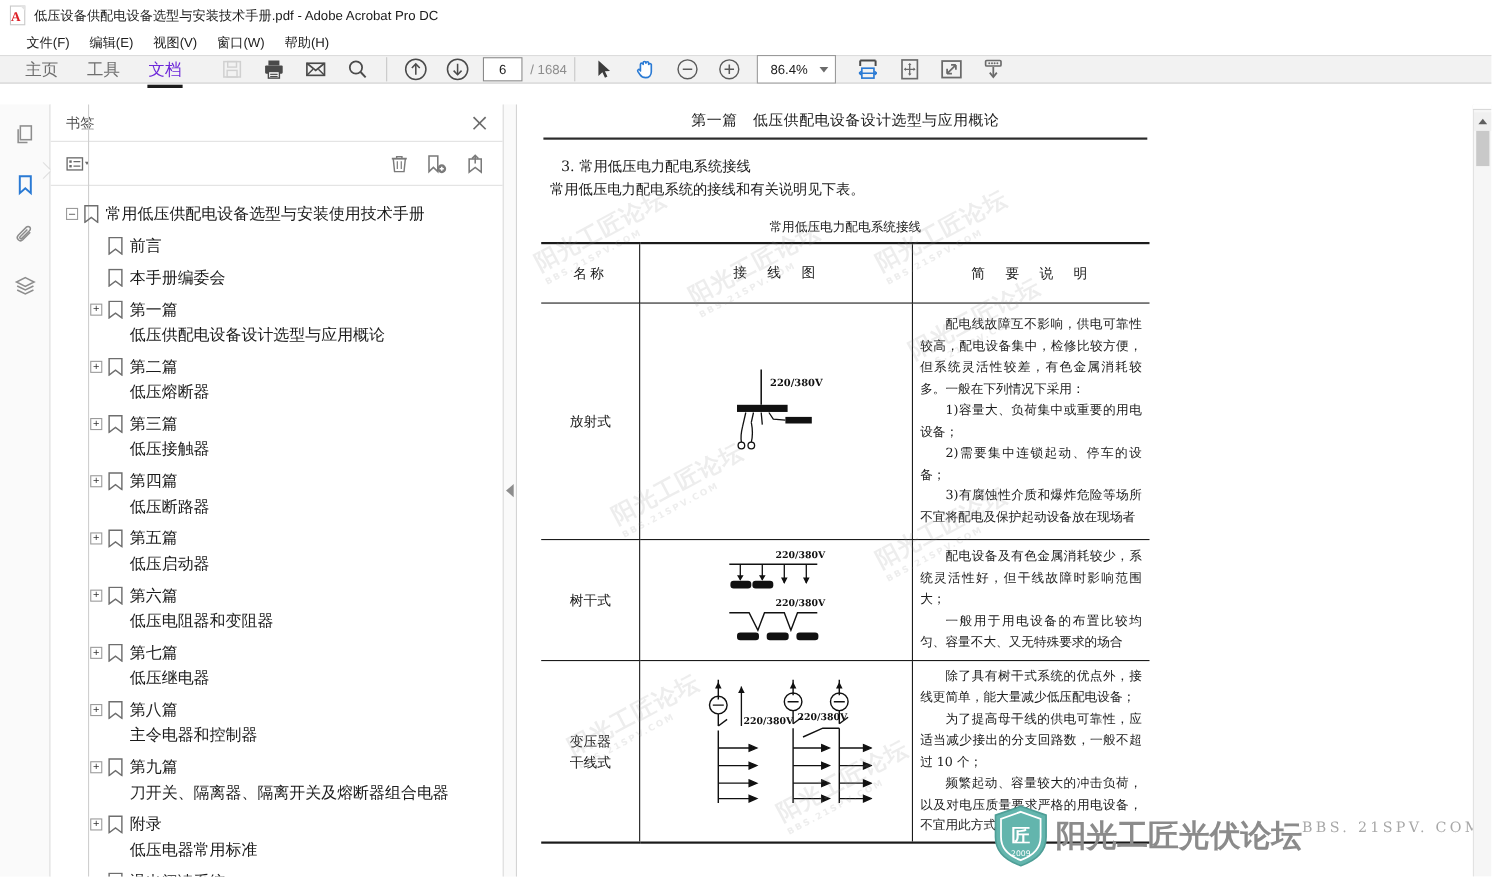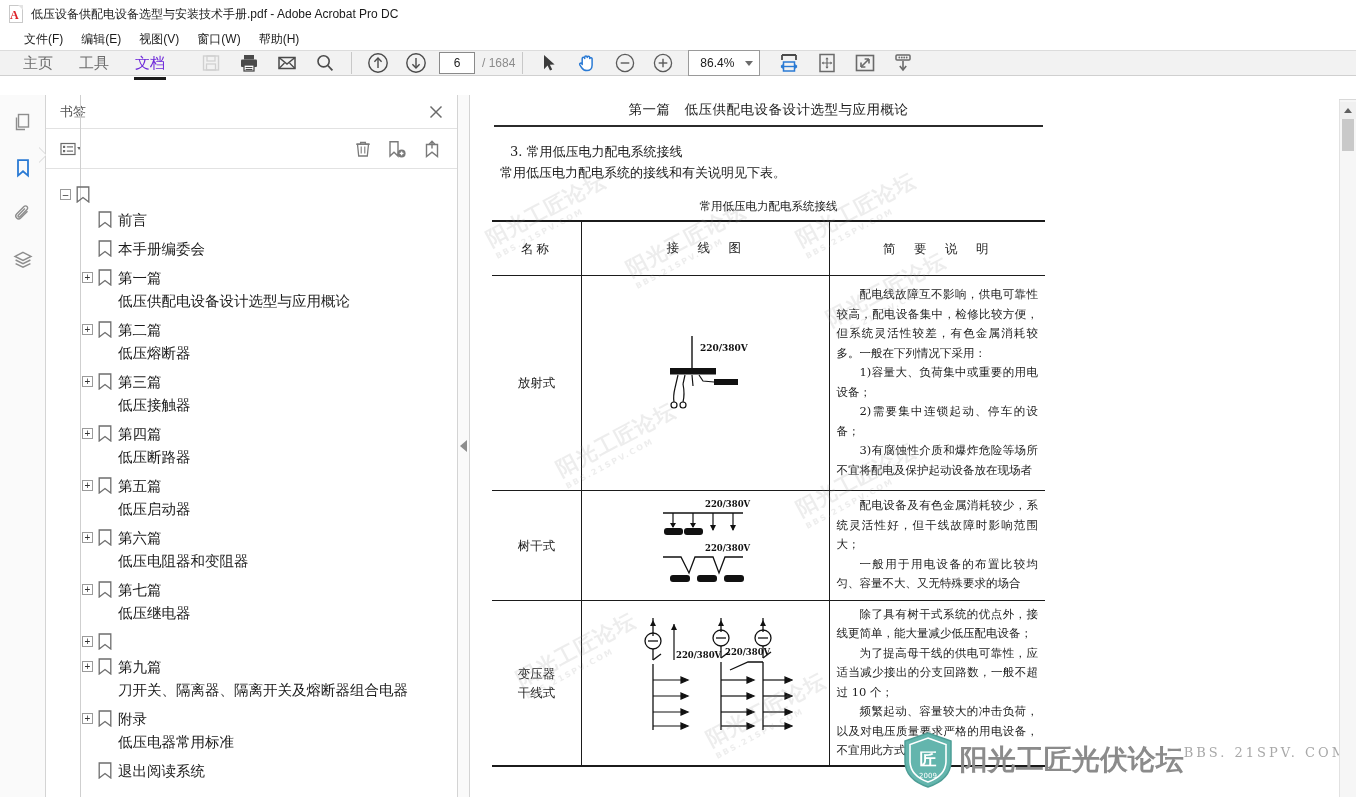--- a/index.html
+++ b/index.html
@@ -453,20 +453,21 @@
         </span>
       </div>
 
       <div class="bm-tree" id="bm-tree">
         <div class="tree-line"></div>
       <div class="bm-row root">
             <span class="exp">–</span>
             <span class="bmk"><svg width="14" height="17" viewBox="0 0 14 17">
                 <path d="M1.2 1 H12.8 V16 L7 11.6 L1.2 16 Z" fill="none" stroke="#6e6e6e" stroke-width="1.3"></path>
               </svg></span>
+            <span class="label">常用低压供配电设备选型与安装使用技术手册</span>
           </div>
           <div class="bm-row child">
             <span class="exp empty"></span>
             <span class="bmk"><svg width="14" height="17" viewBox="0 0 14 17">
                 <path d="M1.2 1 H12.8 V16 L7 11.6 L1.2 16 Z" fill="none" stroke="#6e6e6e" stroke-width="1.3"></path>
               </svg></span>
             <span class="label">前言</span>
           </div>
           <div class="bm-row child">
             <span class="exp empty"></span>
@@ -529,20 +530,22 @@
                 <path d="M1.2 1 H12.8 V16 L7 11.6 L1.2 16 Z" fill="none" stroke="#6e6e6e" stroke-width="1.3"></path>
               </svg></span>
             <span class="label">第七篇
 低压继电器</span>
           </div>
           <div class="bm-row child">
             <span class="exp">+</span>
             <span class="bmk"><svg width="14" height="17" viewBox="0 0 14 17">
                 <path d="M1.2 1 H12.8 V16 L7 11.6 L1.2 16 Z" fill="none" stroke="#6e6e6e" stroke-width="1.3"></path>
               </svg></span>
+            <span class="label">第八篇
+主令电器和控制器</span>
           </div>
           <div class="bm-row child">
             <span class="exp">+</span>
             <span class="bmk"><svg width="14" height="17" viewBox="0 0 14 17">
                 <path d="M1.2 1 H12.8 V16 L7 11.6 L1.2 16 Z" fill="none" stroke="#6e6e6e" stroke-width="1.3"></path>
               </svg></span>
             <span class="label">第九篇
 刀开关、隔离器、隔离开关及熔断器组合电器</span>
           </div>
           <div class="bm-row child">

